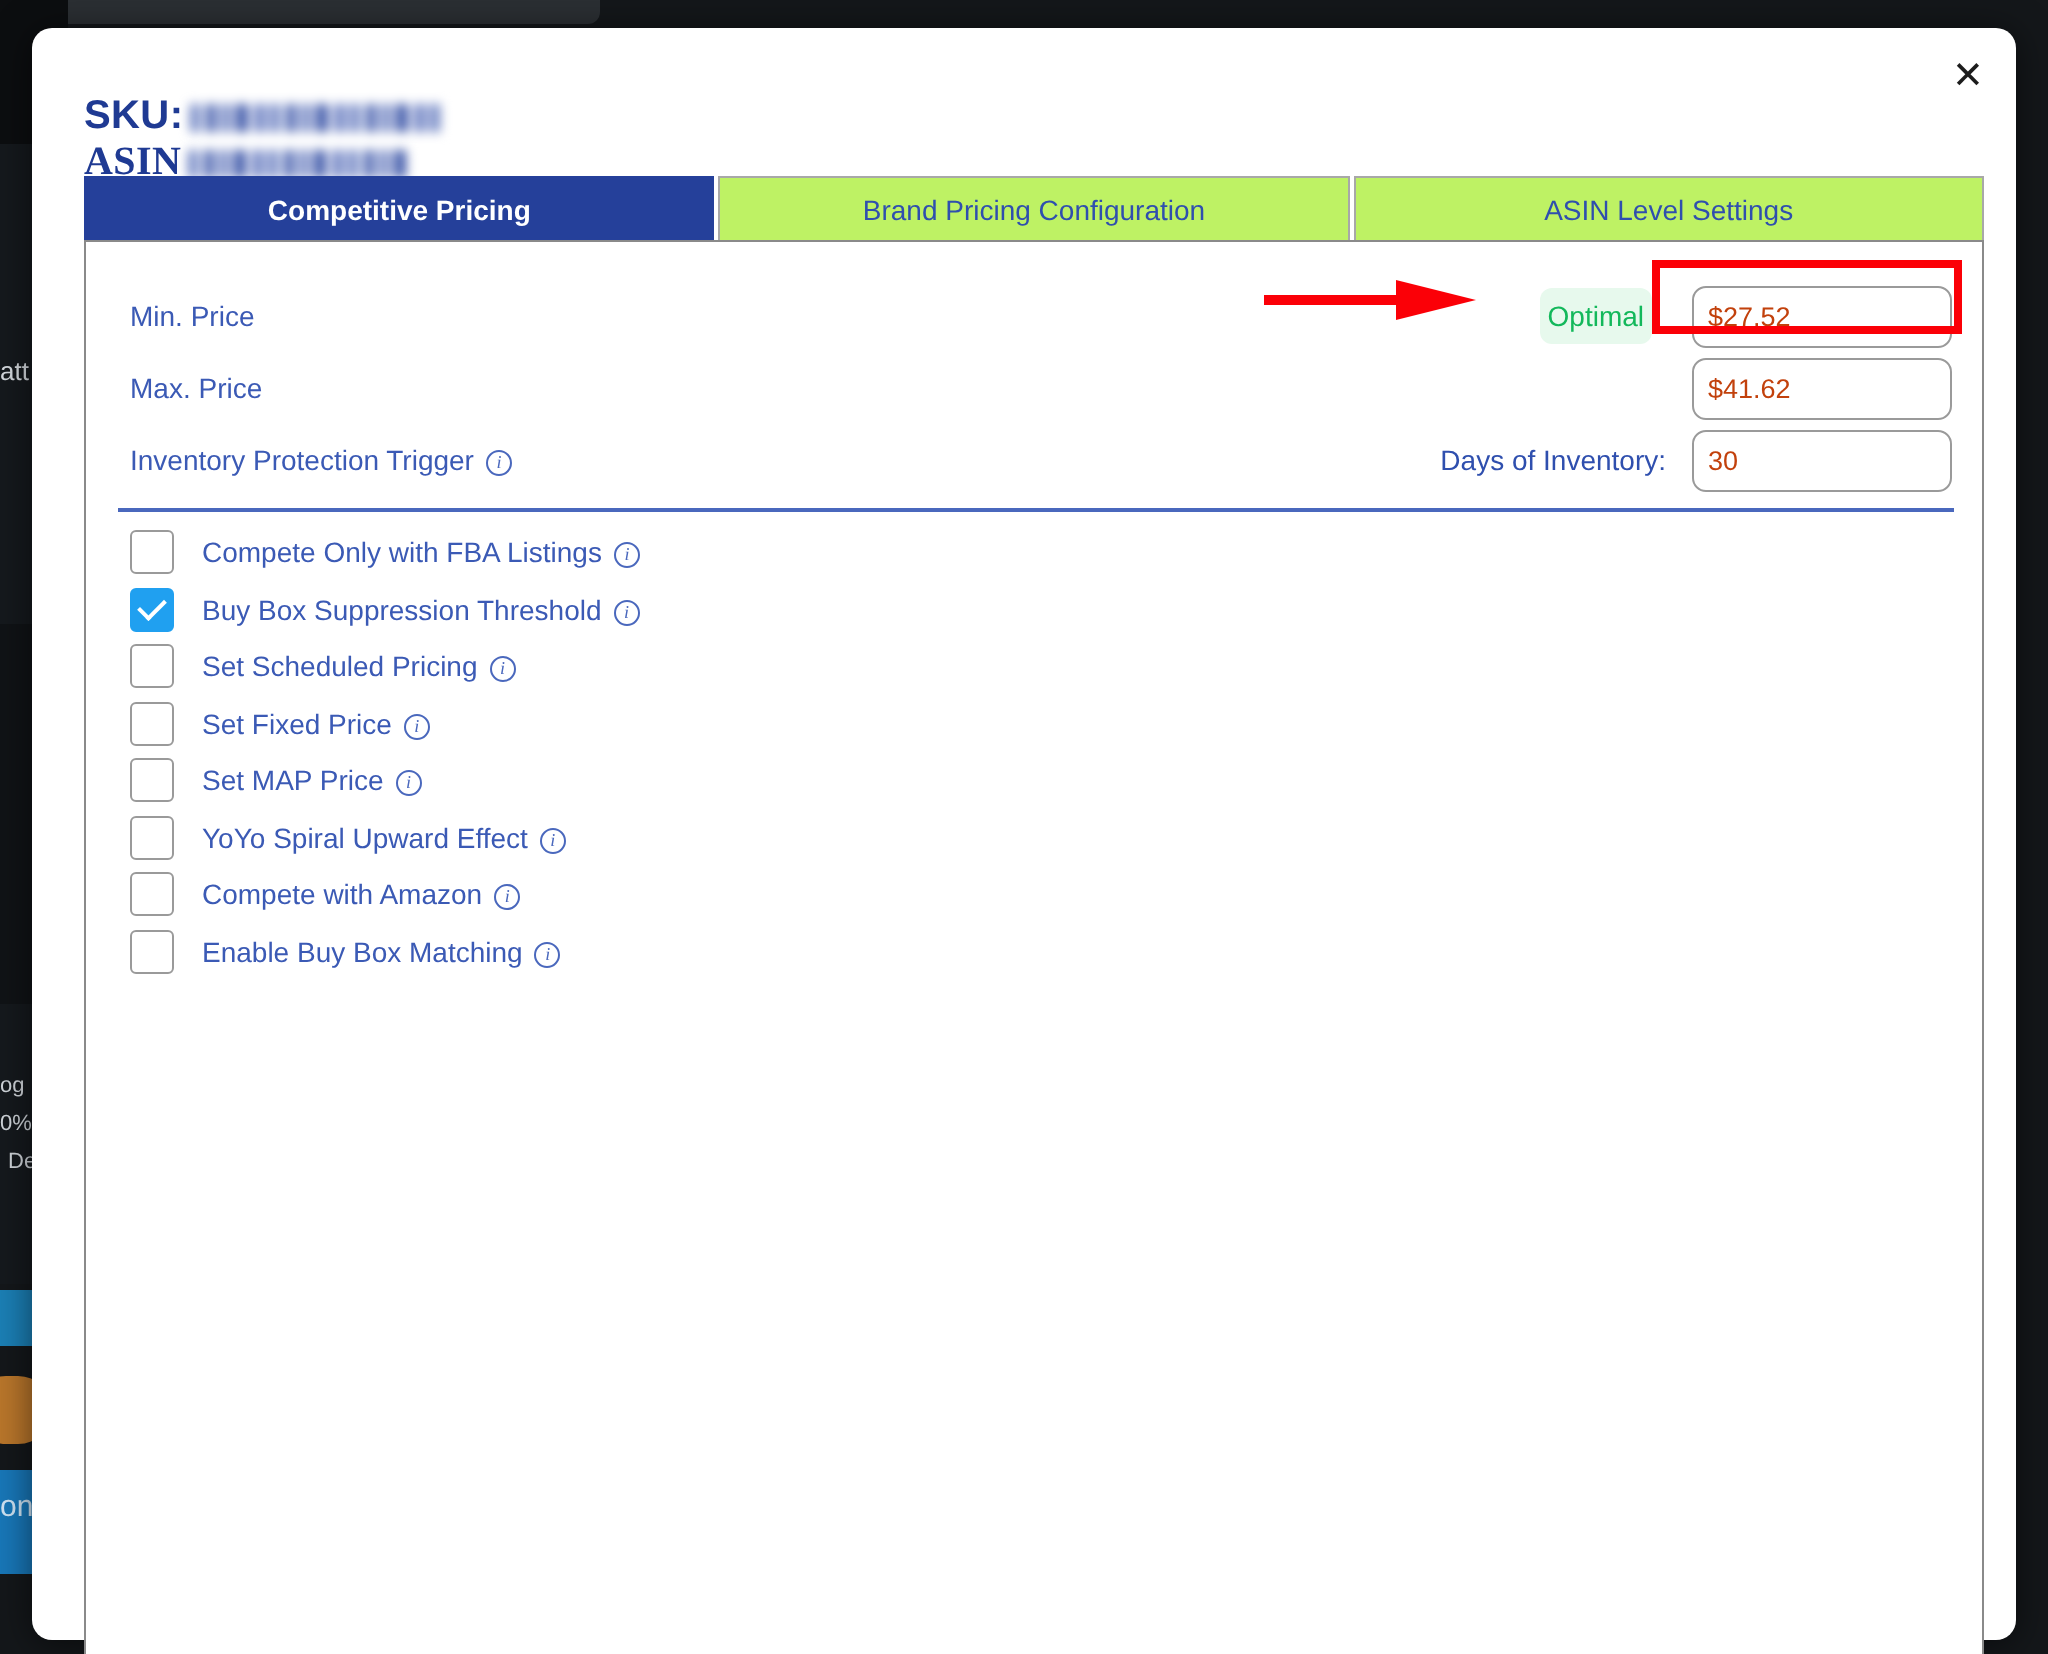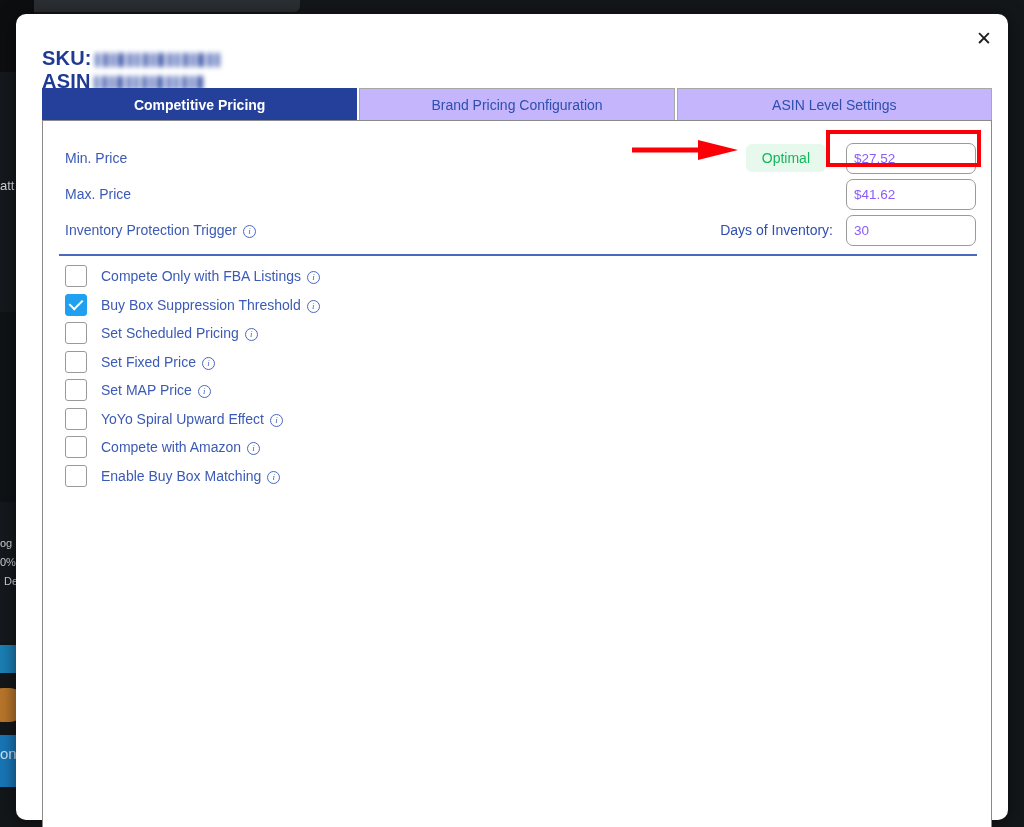--- a/index.html
+++ b/index.html
@@ -93,21 +93,21 @@
   .id-line {
     position: absolute;
     left: 26px;
     color: #1f3a93;
     font-size: 20px;
     font-weight: bold;
     letter-spacing: .2px;
     white-space: nowrap;
   }
   #sku-line  { top: 33px; }
-  #asin-line { top: 56px; }
+  #asin-line { top: 56px; font-family: Liberation Serif, serif; }
 
   .redacted {
     display: inline-block;
     vertical-align: middle;
     margin-left: 3px;
     height: 14px;
     border-radius: 1px;
     filter: blur(2.6px);
     background-image:
       repeating-linear-gradient(90deg,
@@ -138,21 +138,21 @@
     gap: 2px;
   }
   .tab {
     flex: 1;
     height: 32px;
     display: flex;
     align-items: center;
     justify-content: center;
     font-size: 14px;
     color: #2f4fae;
-    background: #c4b5fd;
+    background: #bef264;
     border: 1px solid #a8a8a8;
     border-bottom: none;
     box-sizing: border-box;
     cursor: pointer;
     font-family: "Liberation Sans", sans-serif;
   }
   .tab.active {
     background: #25409a;
     color: #ffffff;
     border-color: #25409a;
@@ -194,32 +194,32 @@
     position: absolute;
     right: 15px;
     top: 0;
     width: 130px;
     height: 31px;
     border: 1px solid #9a9a9a;
     border-radius: 7px;
     box-sizing: border-box;
     padding: 0 7px;
     font-size: 13.5px;
-    color: #8b5cf6;
+    color: #c2410c;
     font-family: "Liberation Sans", sans-serif;
     background: #fff;
     outline: none;
   }
 
   .optimal-badge {
     position: absolute;
     right: 165px;
     top: 1px;
     height: 28px;
-    padding: 0 16px;
+    padding: 0 4px;
     display: flex;
     align-items: center;
     background: #e7f9ed;
     border-radius: 6px;
     color: #13b85b;
     font-size: 14px;
     white-space: nowrap;
   }
 
   .days-label {

